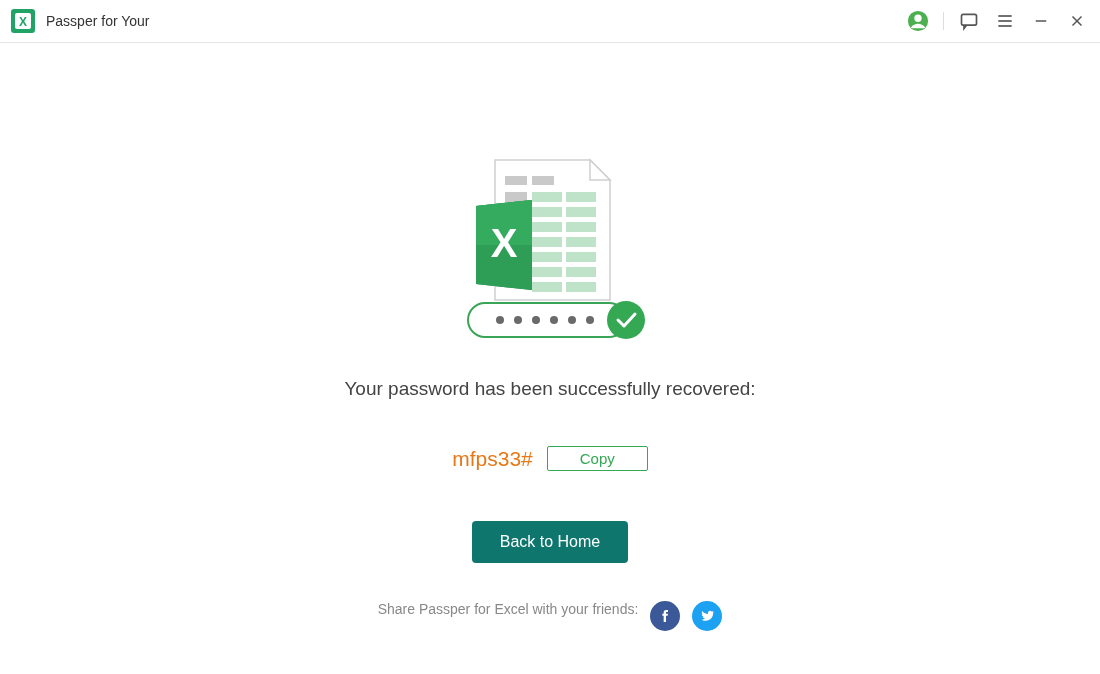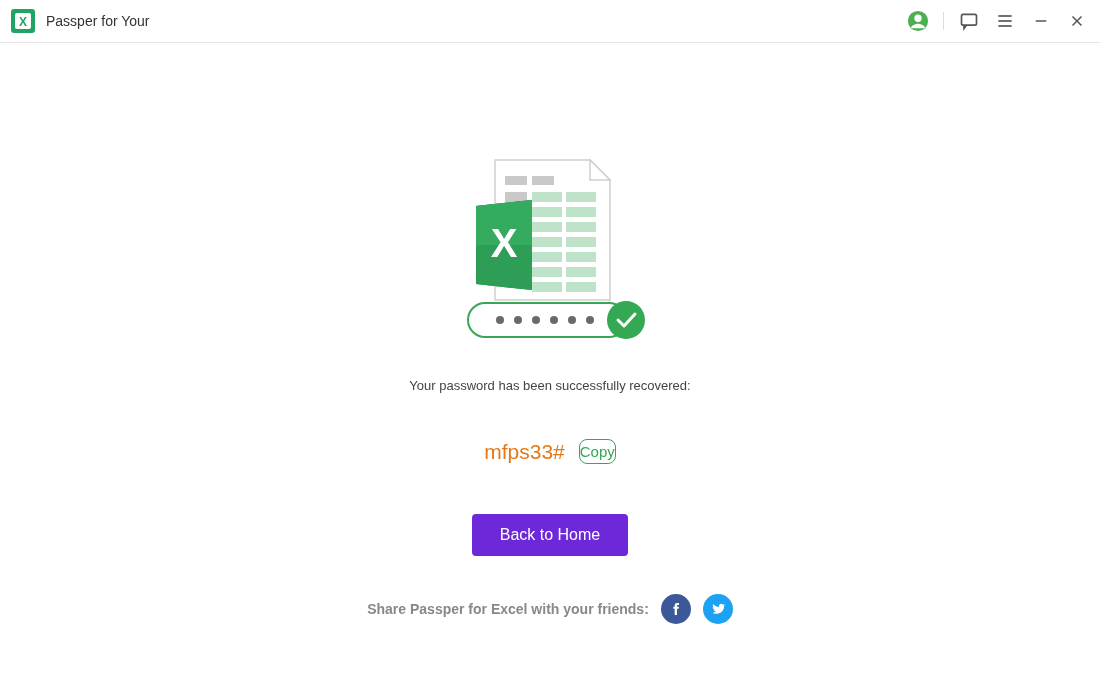--- a/index.html
+++ b/index.html
@@ -53,59 +53,58 @@
     align-items: center;
   }
   .illustration {
     margin-top: 115px;
     position: relative;
     width: 200px;
     height: 190px;
   }
   .message {
     margin-top: 30px;
-    font-size: 13px;
+    font-size: 19px;
     color: #444;
     font-weight: 400;
   }
   .result-row {
     margin-top: 46px;
     display: flex;
     align-items: center;
     gap: 14px;
   }
   .password {
     font-size: 21px;
     color: #e67817;
   }
   .copy-btn {
     border: 1px solid #34a853;
     background: #fff;
     color: #34a853;
     font-size: 15px;
-    padding: 3px 0;
-    border-radius: 8px;
+    padding: 3px 32px;
+    border-radius: 2px;
     cursor: pointer;
   }
   .home-btn {
     margin-top: 50px;
-    background: #6d28d9;
+    background: #0f766e;
     color: #fff;
     border: none;
     font-size: 16px;
     padding: 12px 28px;
     border-radius: 4px;
     cursor: pointer;
   }
   .share-row {
     margin-top: 38px;
     display: flex;
-    align-items: center;
+    align-items: flex-start;
     gap: 12px;
-    font-weight: bold;
   }
   .share-text {
     font-size: 14px;
     color: #888;
   }
   .social {
     width: 30px;
     height: 30px;
     border-radius: 50%;
     display: flex;

